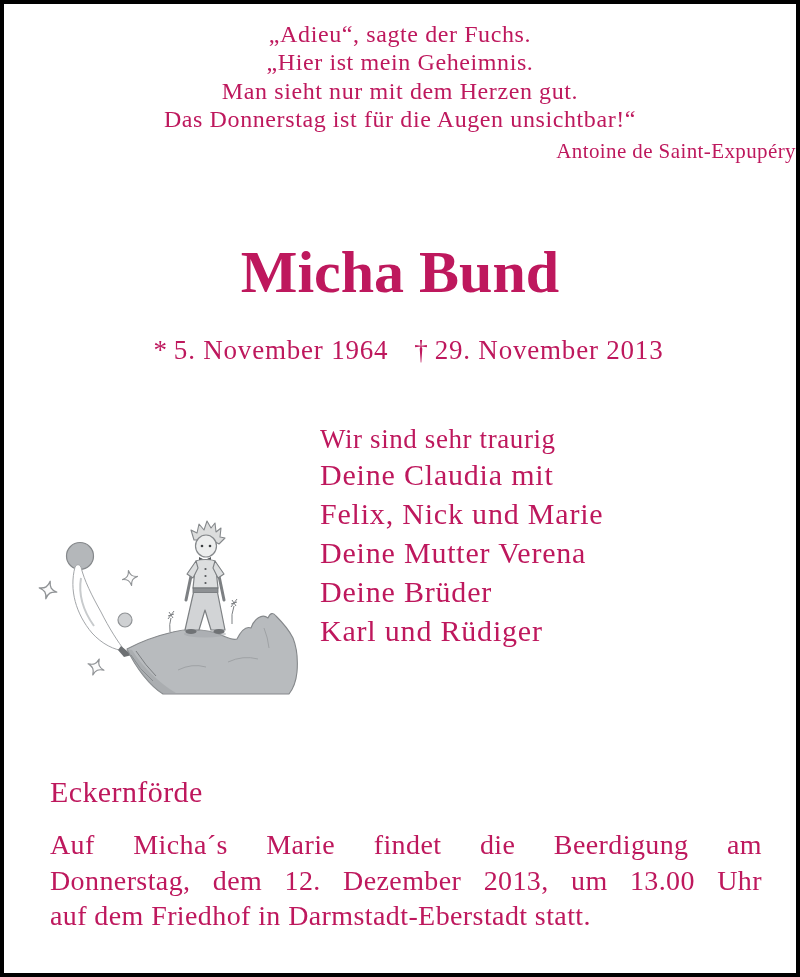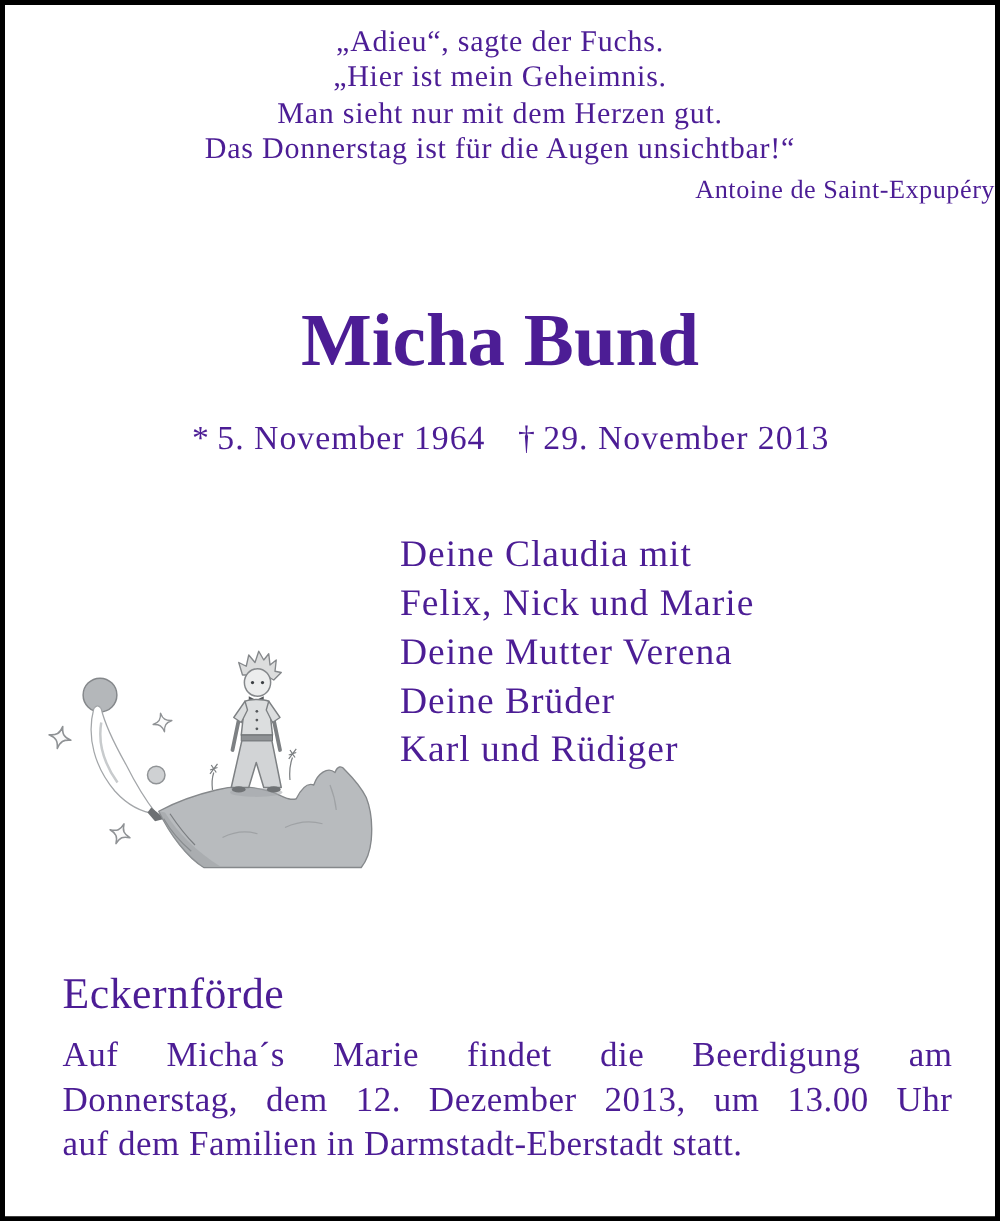--- a/index.html
+++ b/index.html
@@ -4,21 +4,21 @@
 <style>
   html, body { margin: 0; padding: 0; background: #ffffff; }
   .page {
     position: relative;
     width: 800px;
     height: 977px;
     box-sizing: border-box;
     background: #ffffff;
     border: 4px solid #000000;
     font-family: "Liberation Serif", "DejaVu Serif", serif;
-    color: #4c1d95;
+    color: #be185d;
     overflow: hidden;
   }
   
   .quote {
     position: absolute;
     top: 16px; left: 0; right: 0;
     text-align: center;
     font-size: 24px;
     line-height: 28.4px;
     letter-spacing: 0.6px;
@@ -67,21 +67,21 @@
   .family {
     font-size: 30px;
     line-height: 39px;
     letter-spacing: 0.8px;
   }
   
   .city {
     position: absolute;
     left: 46px;
     top: 771px;
-    font-size: 35px;
+    font-size: 30px;
     letter-spacing: 0.4px;
   }
   .announcement {
     position: absolute;
     left: 46px;
     top: 823px;
     width: 712px;
     font-size: 28px;
     line-height: 35.5px;
     letter-spacing: 0.4px;
@@ -173,30 +173,31 @@
       <rect x="165" y="88" width="25" height="4.5" fill="#8e9194" stroke="#6d7073" stroke-width="0.8"></rect>
 
       <path d="M165.5 92.5 L157 130 L171 130 L177 110 L183 130 L197 130 L189.5 92.5 Z" fill="#d2d4d6" stroke="#7d8083" stroke-width="1.2" stroke-linejoin="round"></path>
 
       <ellipse cx="163" cy="131.5" rx="5.5" ry="2.5" fill="#6f7275"></ellipse>
       <ellipse cx="191" cy="131.5" rx="5.5" ry="2.5" fill="#6f7275"></ellipse>
     </g>
   </svg>
 
   <div class="mourners">
+    <div class="mourn-intro">Wir sind sehr traurig</div>
     <div class="family">
       <div>Deine Claudia mit</div>
       <div>Felix, Nick und Marie</div>
       <div>Deine Mutter Verena</div>
       <div>Deine Brüder</div>
       <div>Karl und Rüdiger</div>
     </div>
   </div>
 
   <div class="city">Eckernförde</div>
 
   <div class="announcement">
     <div class="a-just">Auf Micha´s Marie findet die Beerdigung am</div>
     <div class="a-just">Donnerstag, dem 12. Dezember 2013, um 13.00 Uhr</div>
-    <div class="a-last">auf dem Familien in Darmstadt-Eberstadt statt.</div>
+    <div class="a-last">auf dem Friedhof in Darmstadt-Eberstadt statt.</div>
   </div>
 
 </div>
 
 </body></html>

